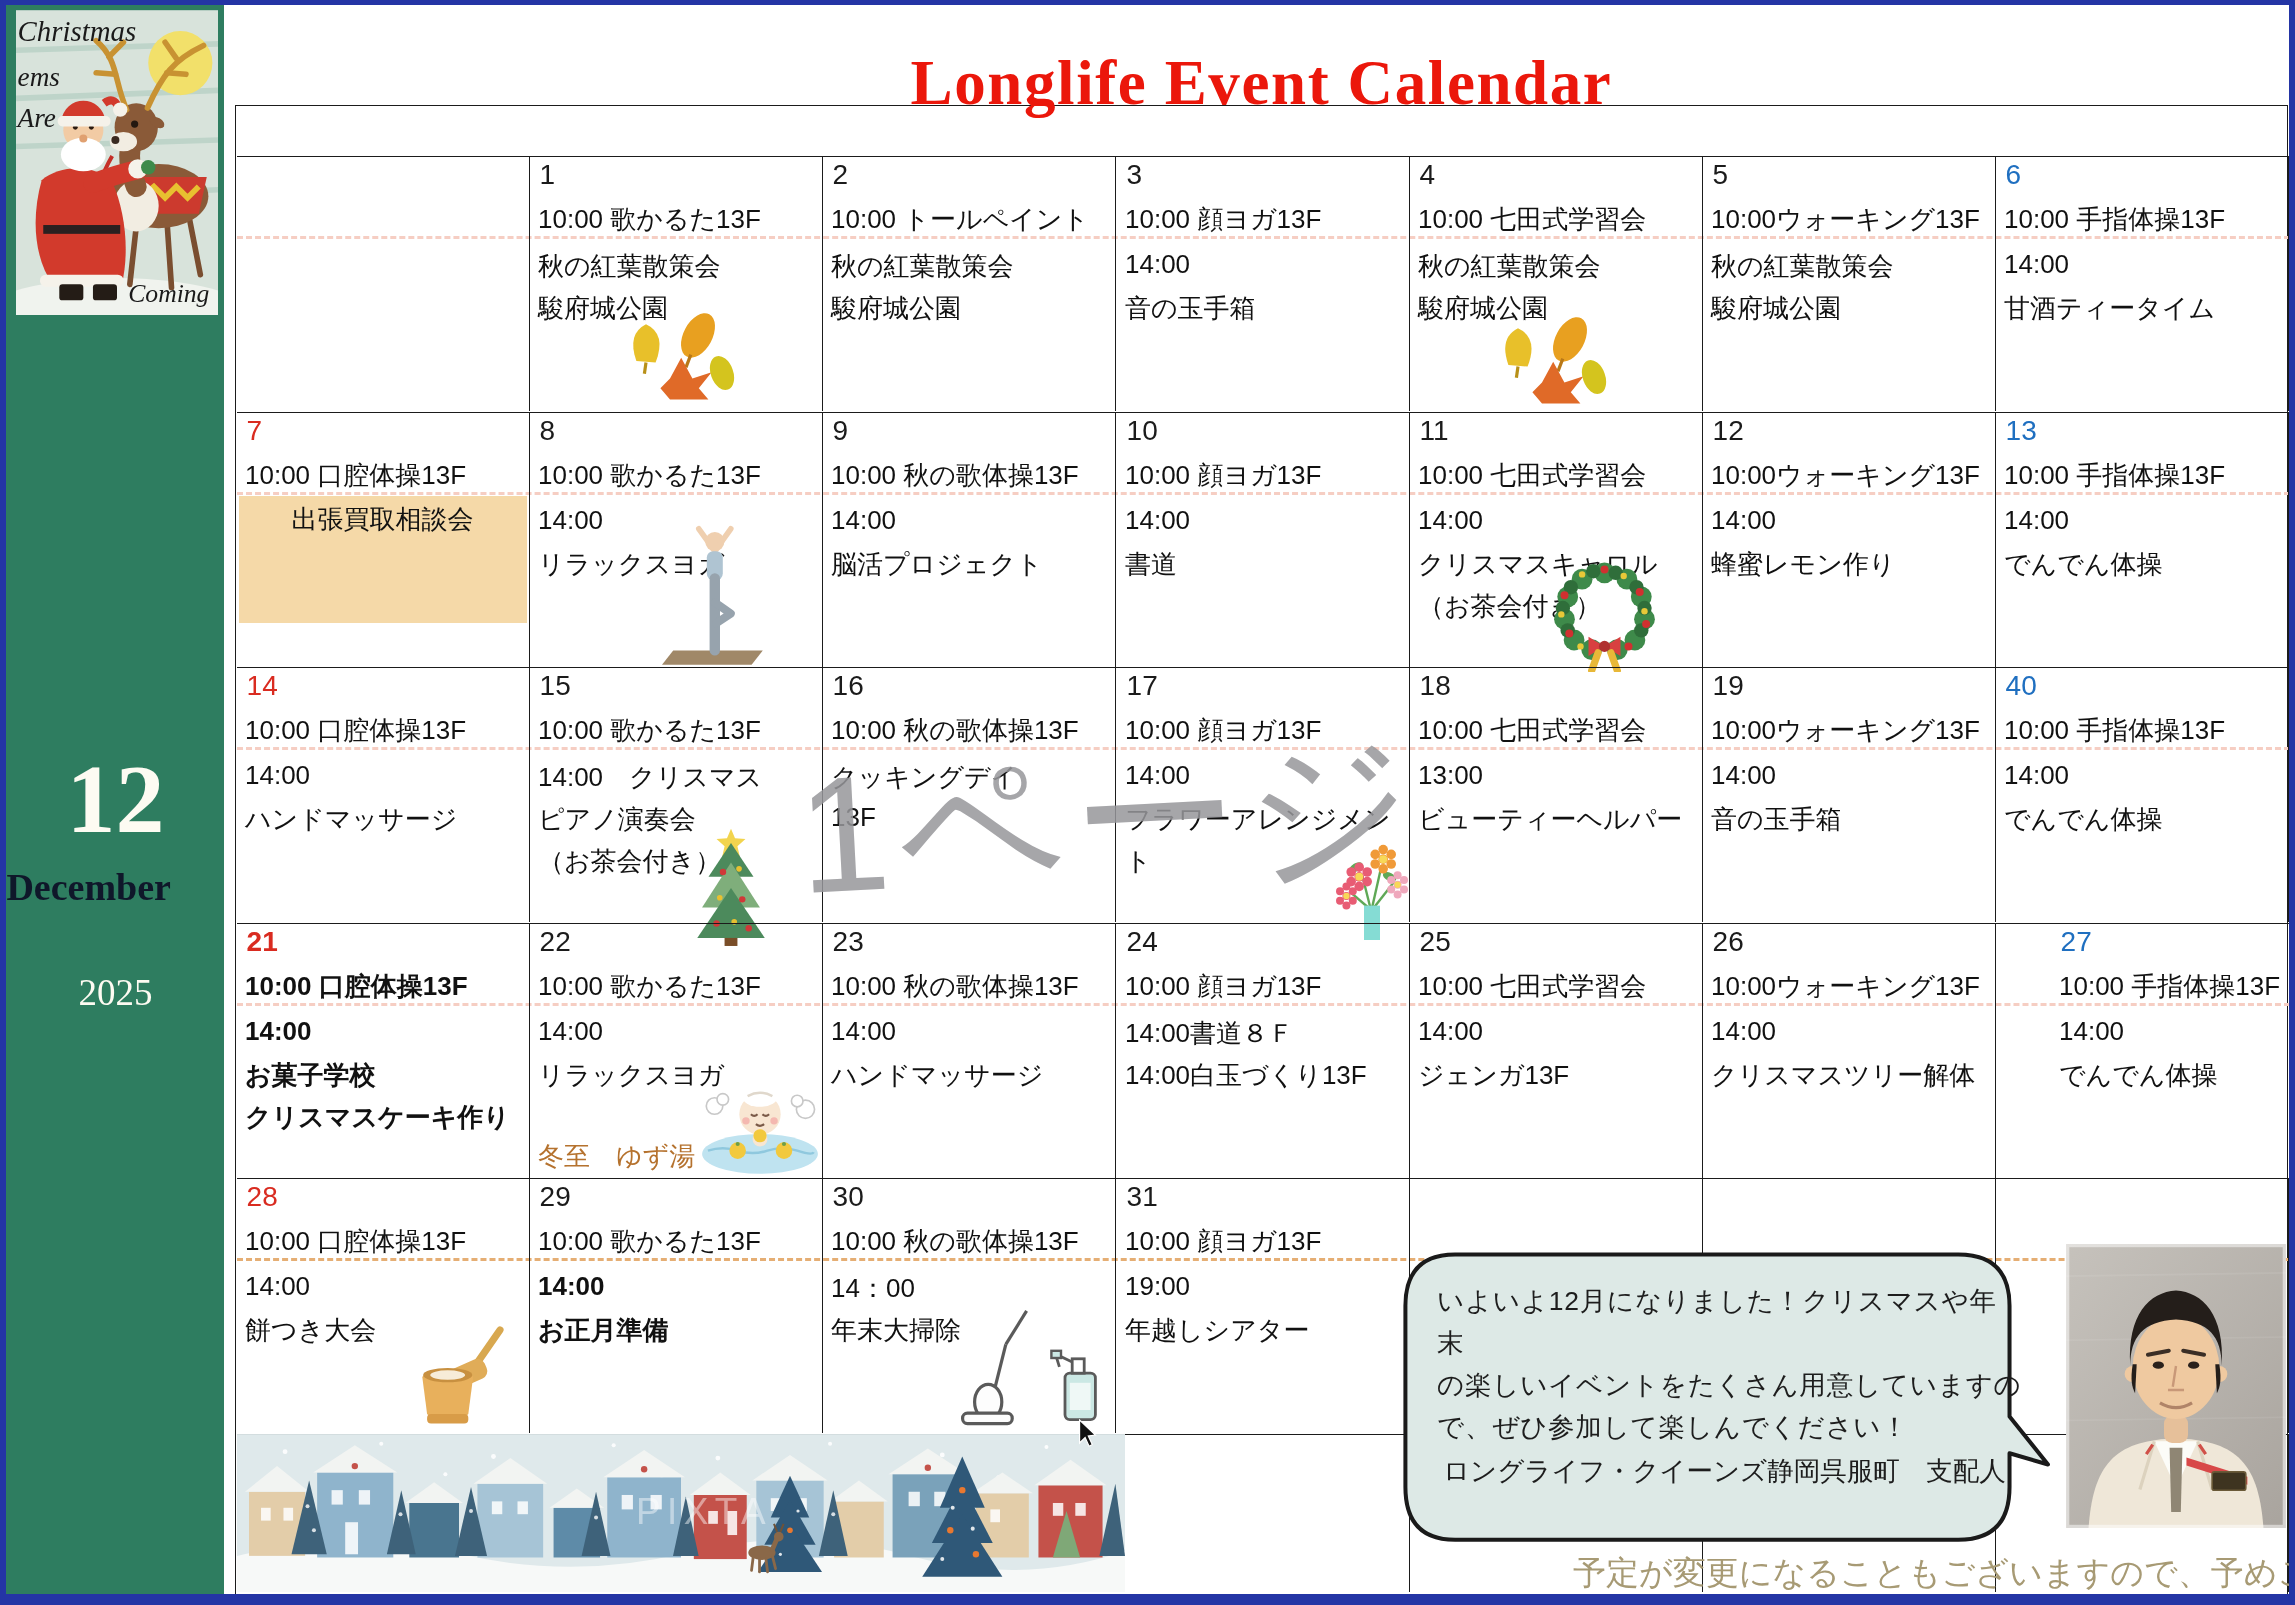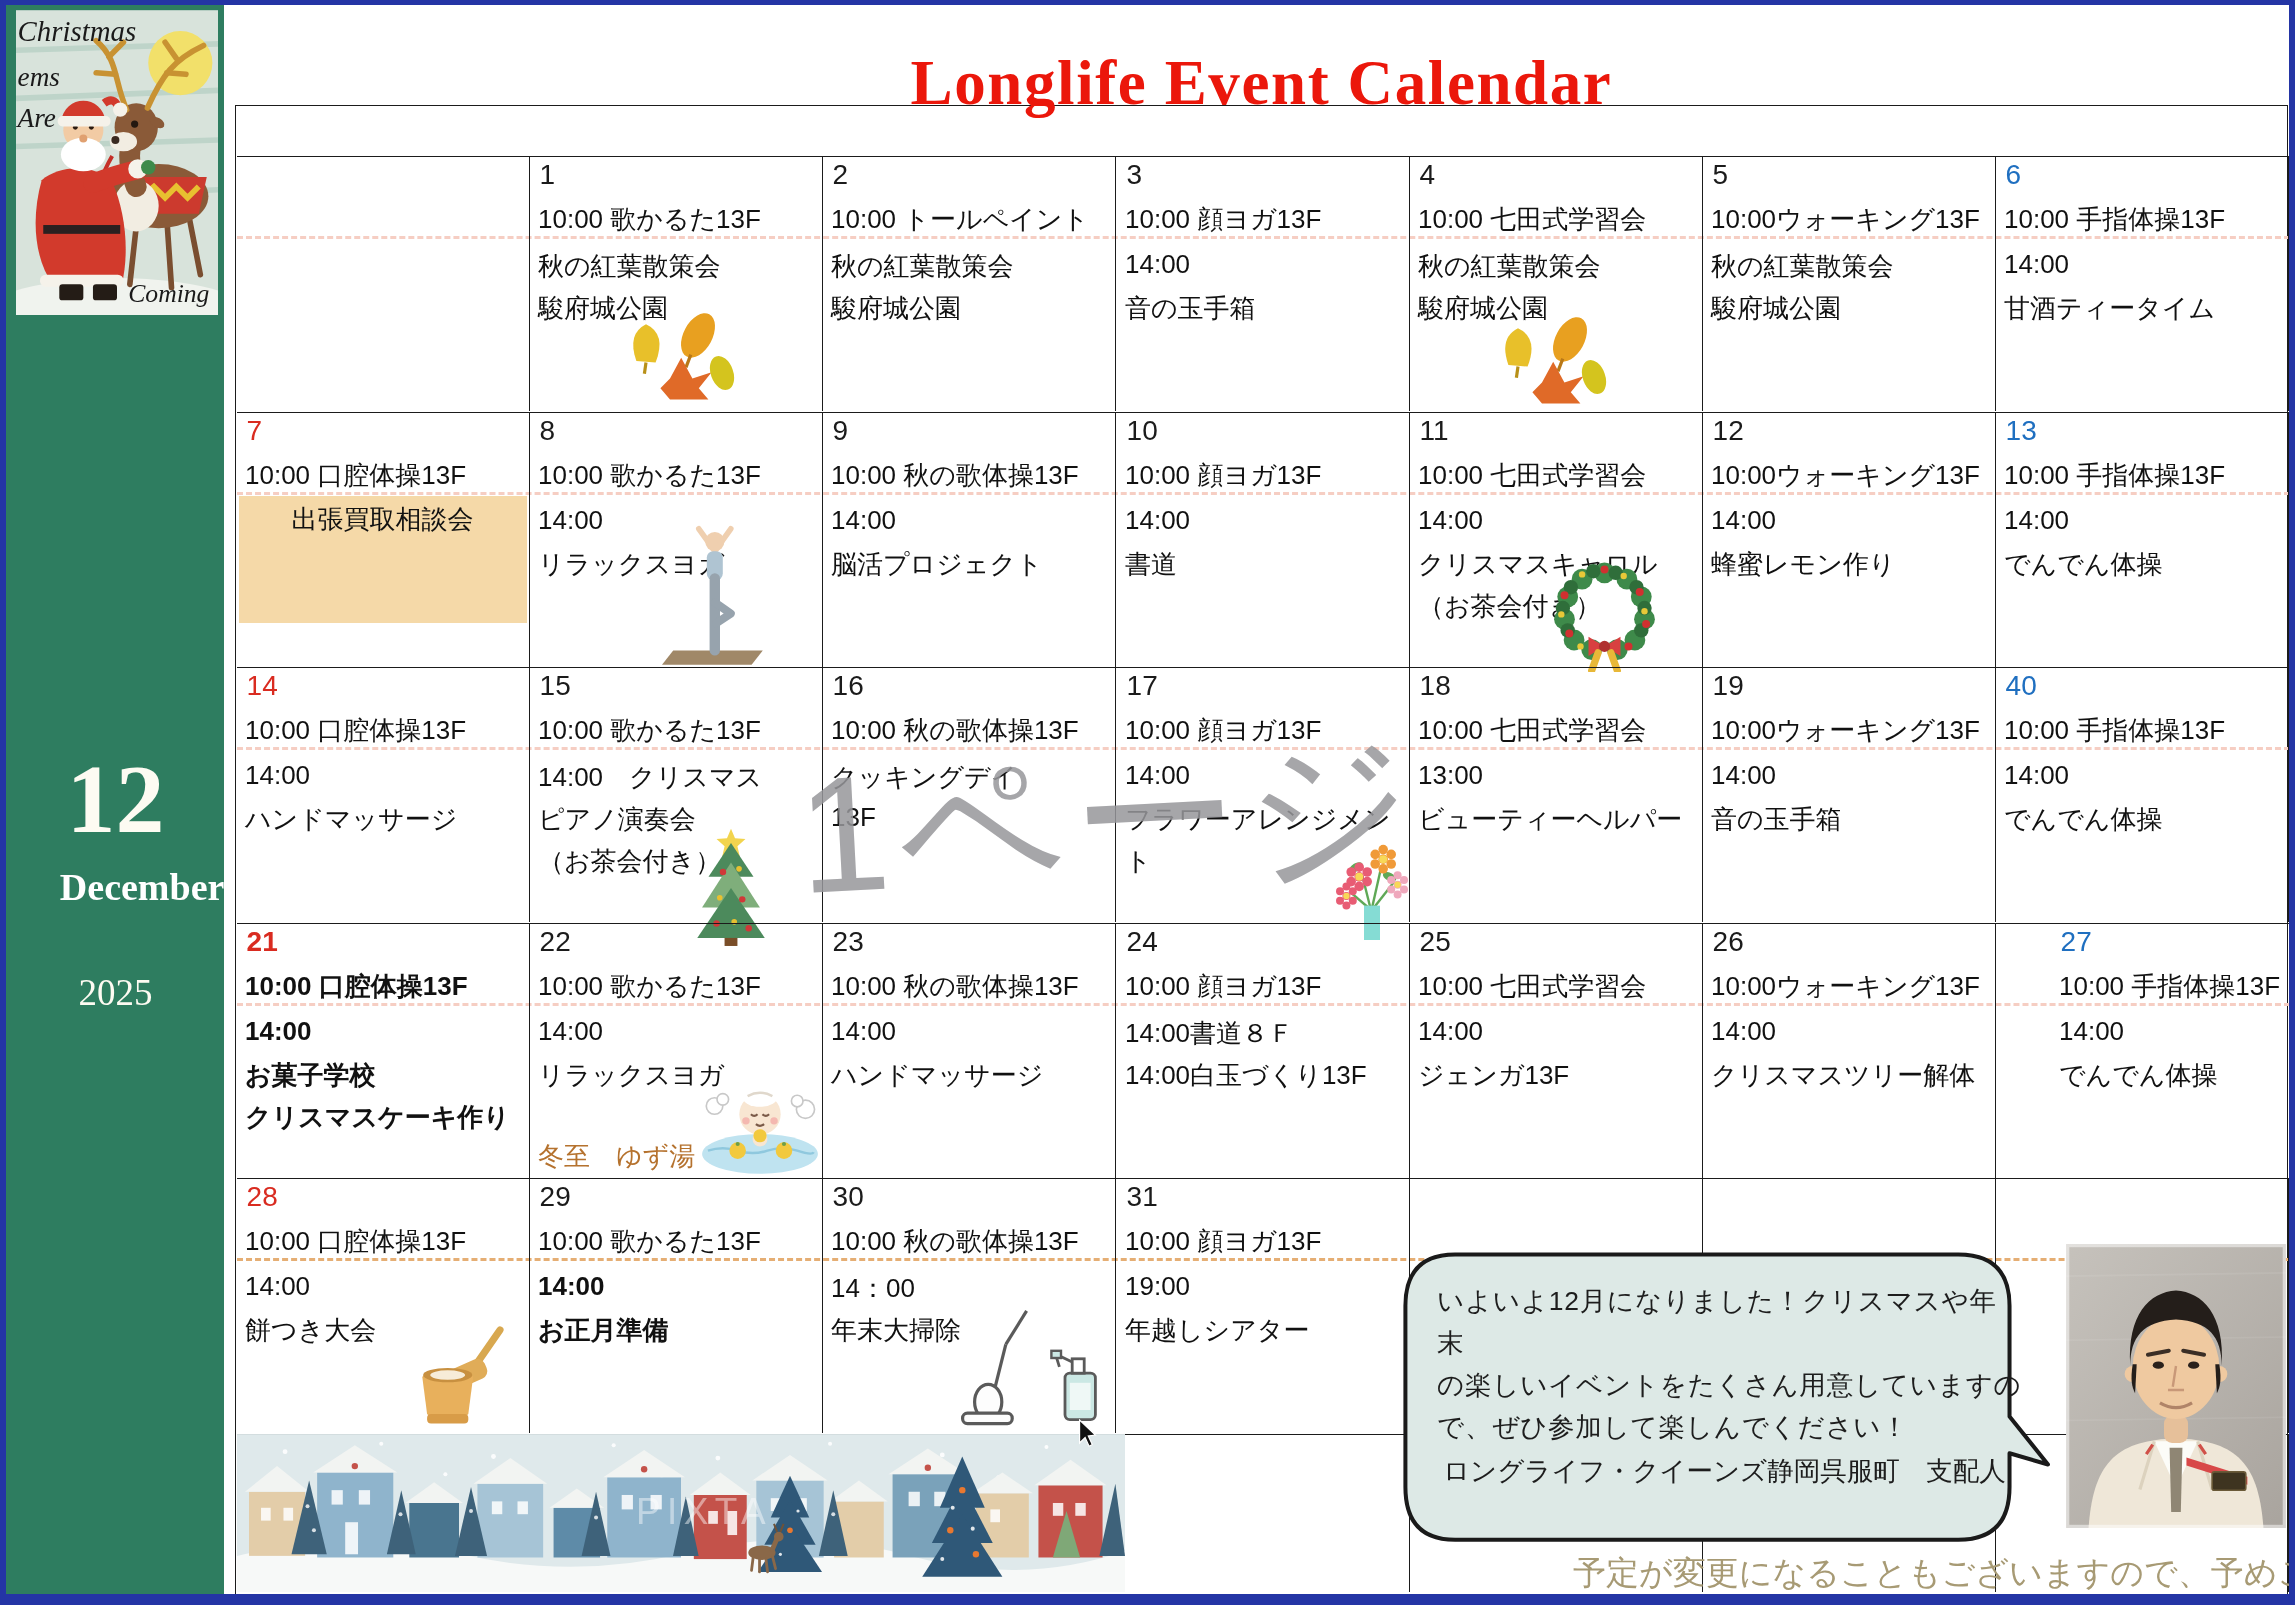--- a/index.html
+++ b/index.html
@@ -4,21 +4,21 @@
 <style>
   html,body{margin:0;padding:0;background:#fff;}
   #page{position:relative;width:2295px;height:1605px;background:#ffffff;overflow:hidden;
         font-family:"Liberation Sans",sans-serif;}
   .edge{position:absolute;background:#2435A5;z-index:20;}
   
   #sidebar{position:absolute;left:6.4px;top:4.8px;width:218px;height:1589px;background:#2E7D60;z-index:2;}
   #xmas-card{position:absolute;left:9.6px;top:4.8px;width:202px;height:305px;}
   .month-num{position:absolute;left:0;top:738px;width:100%;text-align:center;color:#FDFBF2;
              font-family:"Liberation Serif",serif;font-weight:bold;font-size:98px;}
-  .month-name{position:absolute;left:0;top:860px;width:100%;text-align:right;color:#ffffff;
+  .month-name{position:absolute;left:0;top:860px;width:100%;text-align:left;color:#0f172a;
              font-family:"Liberation Serif",serif;font-weight:bold;font-size:38px;}
   .year-num{position:absolute;left:0;top:966px;width:100%;text-align:center;color:#FDFBF2;
              font-family:"Liberation Serif",serif;font-size:37px;}
   
   #title{position:absolute;left:237px;top:4.8px;width:2049px;text-align:center;color:#EB170B;
          font-family:"Liberation Serif",serif;font-weight:bold;font-size:63px;letter-spacing:1.6px;z-index:3;}
   
   #grid-outline{position:absolute;left:235px;top:105px;width:2051px;height:1488px;
                 border:1.6px solid #1b1b1b;z-index:1;}
   #weekday-row{position:absolute;left:237px;top:107px;width:2053px;height:50px;z-index:2;}

